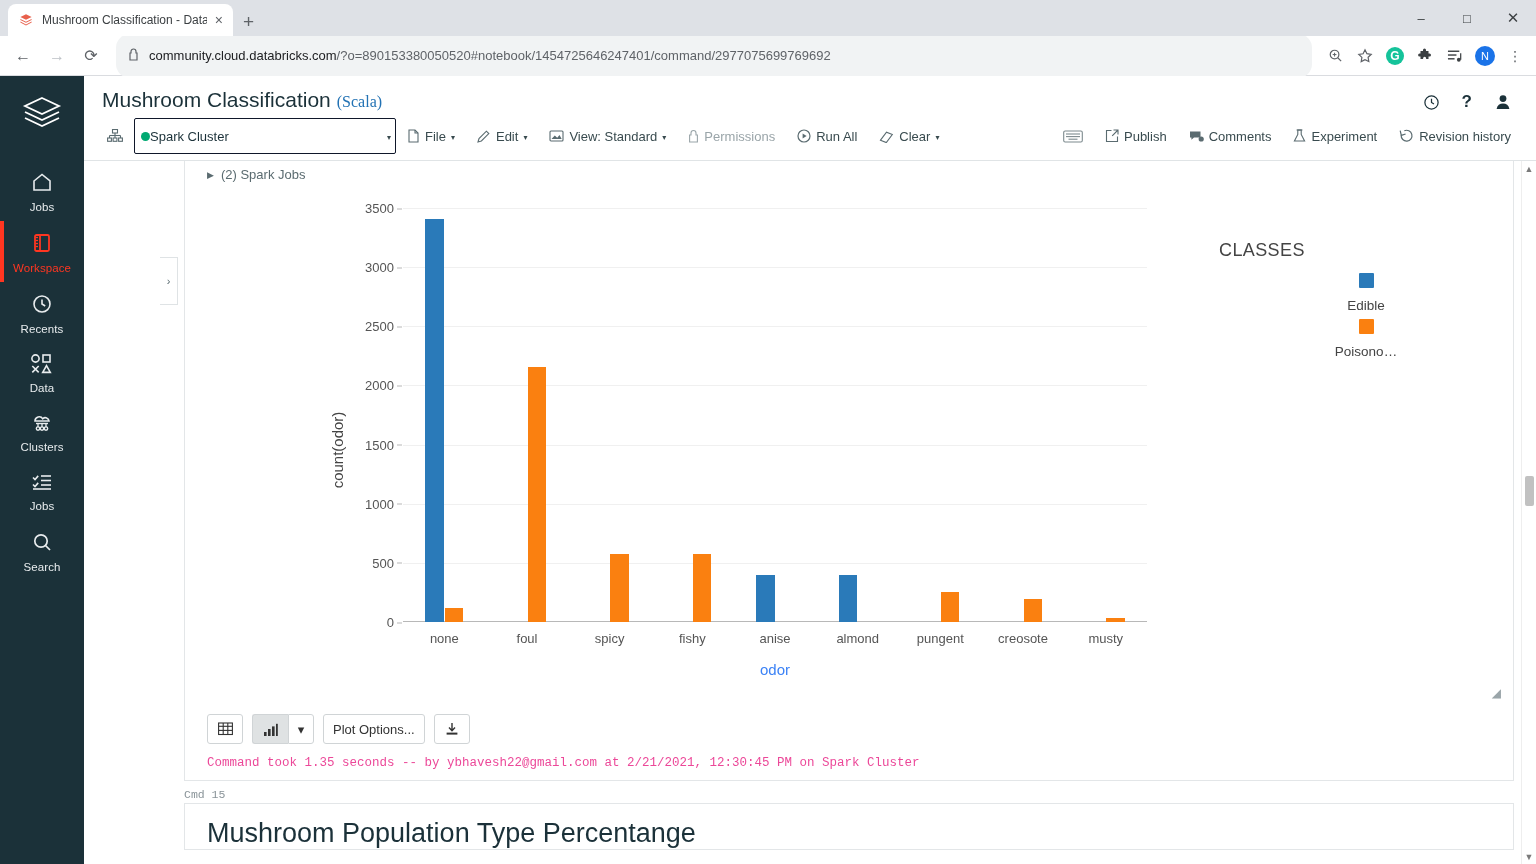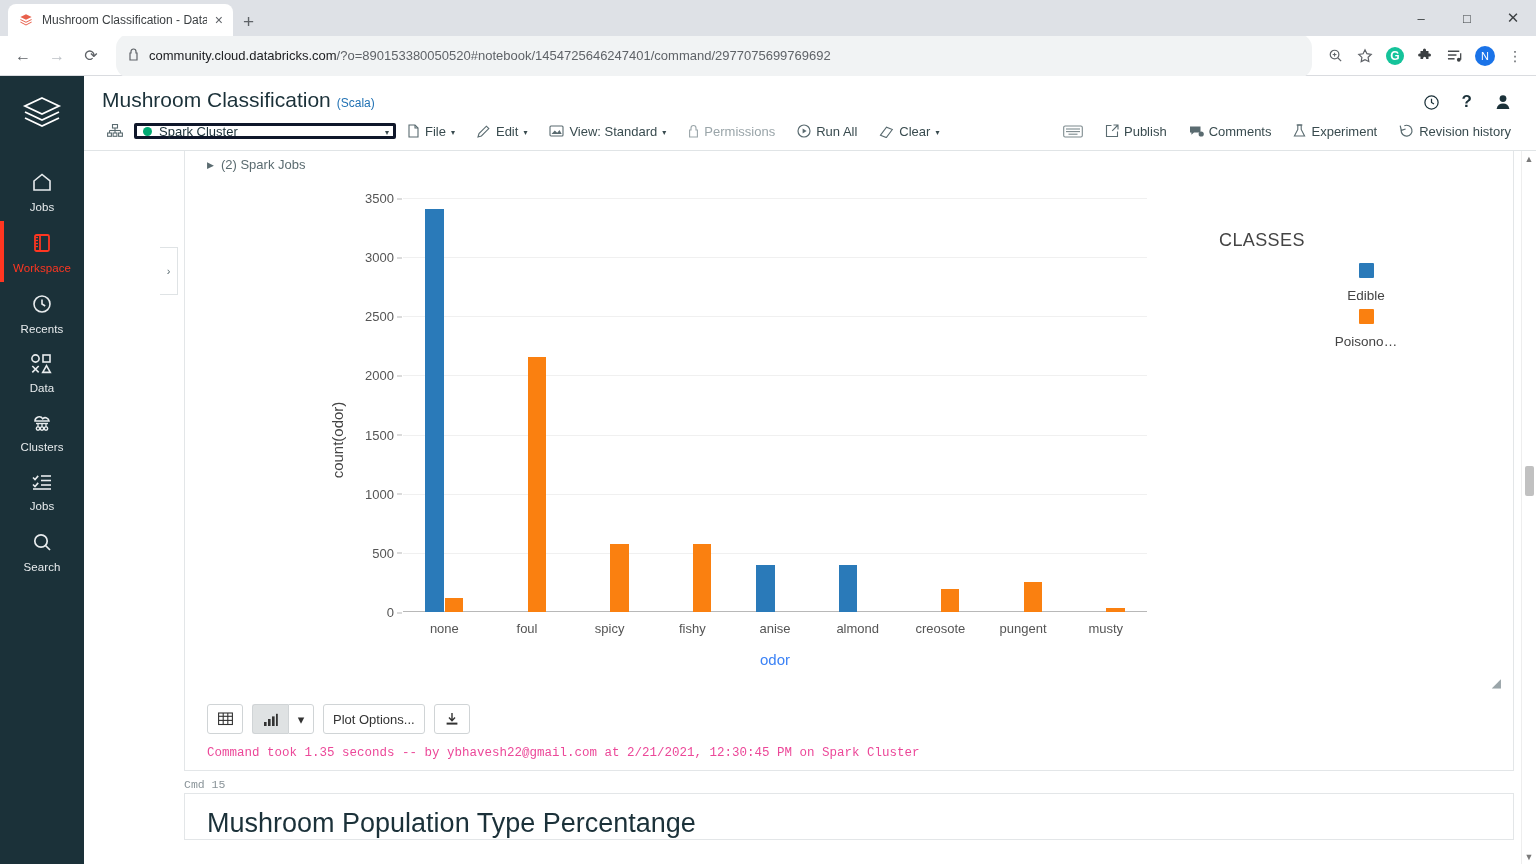--- a/index.html
+++ b/index.html
@@ -101,34 +101,34 @@
 
   
   .main { flex: 1; display: flex; flex-direction: column; background: #fff; min-width: 0; }
 
   .nb-header {
     padding: 12px 18px 0 18px; display: flex; align-items: flex-start;
   }
   .nb-title {
     font-size: 21px; color: #1b3139; font-weight: 400;
   }
-  .nb-lang { font-size: 12px; color: #2272b4; margin-left: 6px; }
+  .nb-lang { font-size: 16px; color: #2272b4; margin-left: 6px; font-family: Liberation Serif, serif; }
   .nb-header-icons {
     margin-left: auto; display: flex; align-items: center; gap: 22px;
     padding-right: 6px; padding-top: 4px;
   }
   .nb-header-icons .hicon { color: #1b3139; cursor: pointer; display:flex; }
 
   .nb-toolbar {
     display: flex; align-items: center; gap: 0; padding: 6px 14px 6px 18px;
     border-bottom: 1px solid #e0e4e6; font-size: 13px; color: #394b4f;
   }
   .cluster-picker {
-    display: flex; align-items: center; gap: 7px; border: 3px solid #0f172a;
-    border-radius: 2px; height: 16px; padding: 0 4px 0 6px; min-width: 262px;
+    display: flex; align-items: center; border: 1px solid #0f172a;
+    border-radius: 2px; height: 36px; padding: 0 4px 0 6px; min-width: 262px;
     cursor: pointer; background: #fff;
   }
   .cluster-dot { width: 9px; height: 9px; border-radius: 50%; background: #00a972; }
   .cluster-name { flex: 1; color: #1b3139; }
   .menu-btn {
     display: flex; align-items: center; gap: 5px; padding: 0 11px;
     height: 26px; cursor: pointer; color: #394b4f; white-space: nowrap;
   }
   .menu-btn.muted { color: #9aa5a9; }
   .caret { font-size: 8px; position: relative; top: 1px; }
@@ -620,28 +620,28 @@
                     <div class="bar edible" title="Edible anise: 400" style="height: 11.4286%; background: rgb(42, 122, 185);"></div>
                     <div class="bar poison" title="Poisono… anise: 0" style="height: 0%; background: rgb(250, 128, 16); visibility: hidden;"></div>
                     <div class="xtick">anise</div>
                   </div>
                   <div class="cat">
                     <div class="bar edible" title="Edible almond: 400" style="height: 11.4286%; background: rgb(42, 122, 185);"></div>
                     <div class="bar poison" title="Poisono… almond: 0" style="height: 0%; background: rgb(250, 128, 16); visibility: hidden;"></div>
                     <div class="xtick">almond</div>
                   </div>
                   <div class="cat">
+                    <div class="bar edible" title="Edible pungent: 0" style="height: 0%; background: rgb(42, 122, 185); visibility: hidden;"></div>
+                    <div class="bar poison" title="Poisono… pungent: 256" style="height: 7.31429%; background: rgb(250, 128, 16);"></div>
+                    <div class="xtick">pungent</div>
+                  </div>
+                  <div class="cat">
                     <div class="bar edible" title="Edible creosote: 0" style="height: 0%; background: rgb(42, 122, 185); visibility: hidden;"></div>
                     <div class="bar poison" title="Poisono… creosote: 192" style="height: 5.48571%; background: rgb(250, 128, 16);"></div>
                     <div class="xtick">creosote</div>
-                  </div>
-                  <div class="cat">
-                    <div class="bar edible" title="Edible pungent: 0" style="height: 0%; background: rgb(42, 122, 185); visibility: hidden;"></div>
-                    <div class="bar poison" title="Poisono… pungent: 256" style="height: 7.31429%; background: rgb(250, 128, 16);"></div>
-                    <div class="xtick">pungent</div>
                   </div>
                   <div class="cat">
                     <div class="bar edible" title="Edible musty: 0" style="height: 0%; background: rgb(42, 122, 185); visibility: hidden;"></div>
                     <div class="bar poison" title="Poisono… musty: 36" style="height: 1.02857%; background: rgb(250, 128, 16);"></div>
                     <div class="xtick">musty</div>
                   </div>
                 </div>
             </div>
 
             <div class="xlabel">odor</div>

